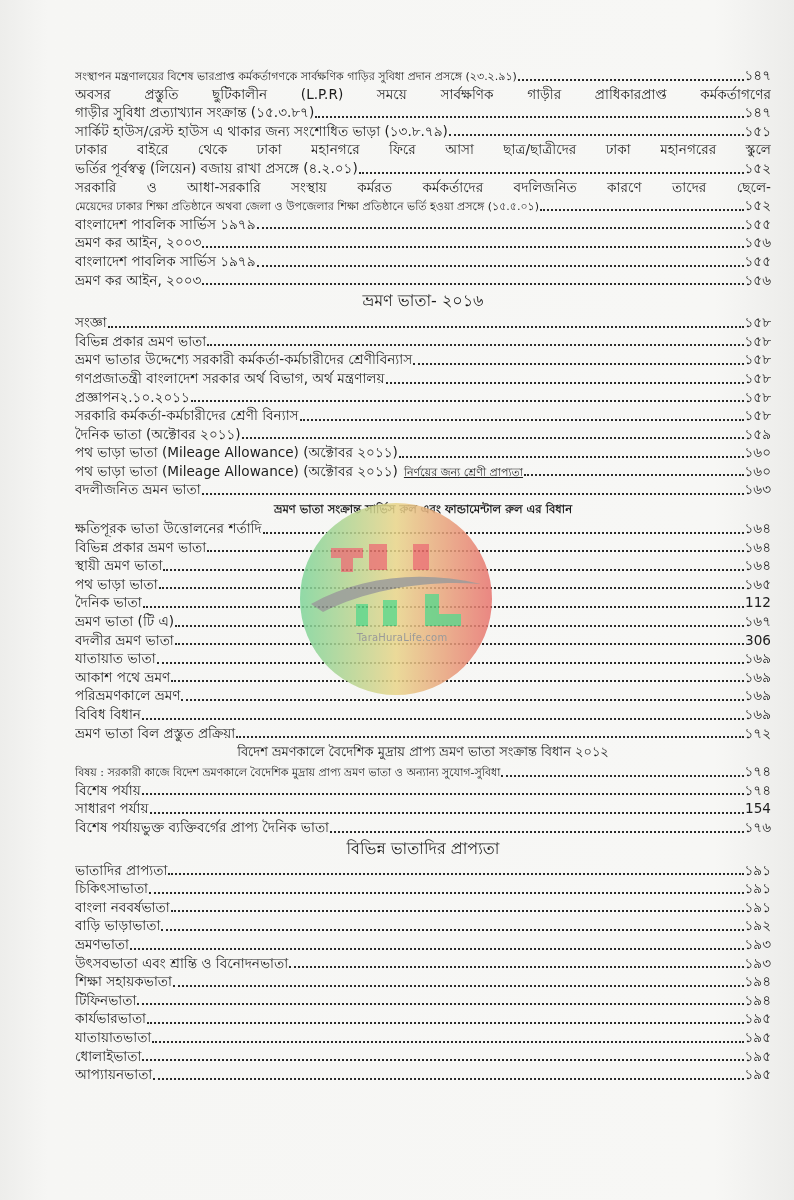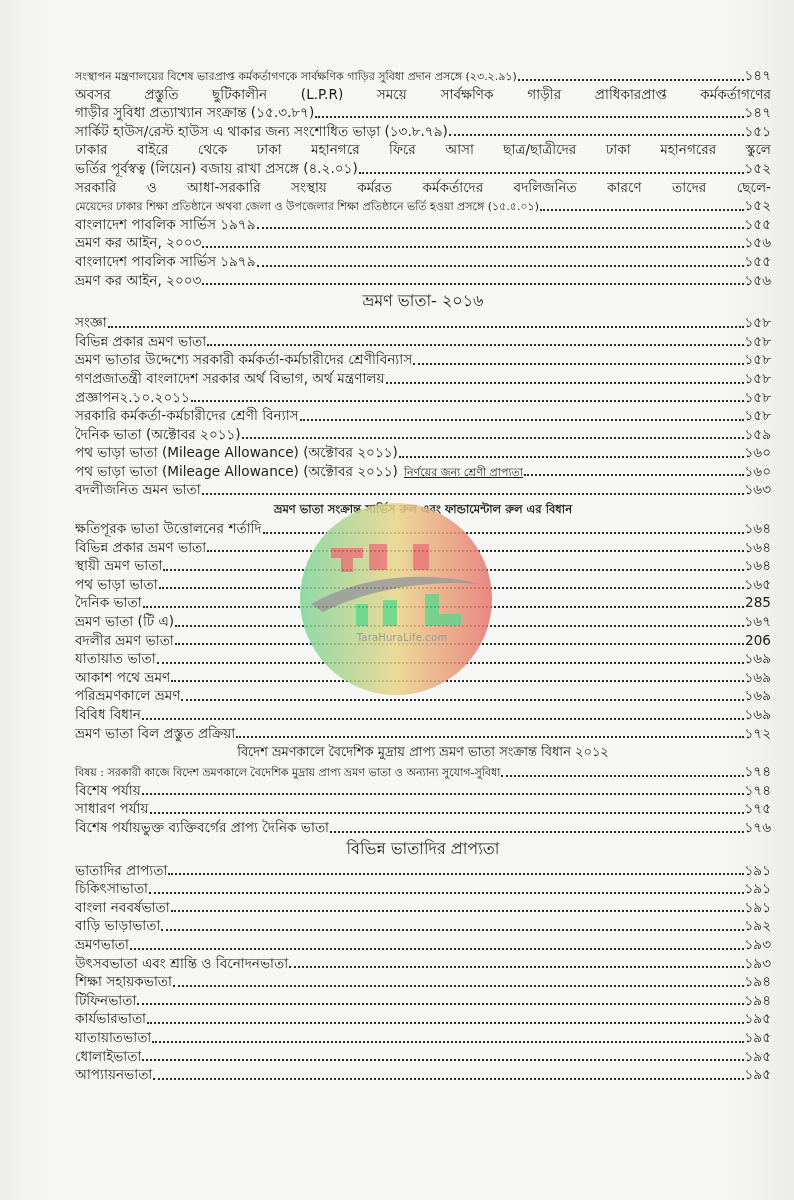--- a/index.html
+++ b/index.html
@@ -186,31 +186,31 @@
         <span class="p">১৬৪</span>
       </div>
       <div class="row">
         <span class="t">পথ ভাড়া ভাতা</span>
         <span class="d"></span>
         <span class="p">১৬৫</span>
       </div>
       <div class="row">
         <span class="t">দৈনিক ভাতা</span>
         <span class="d"></span>
-        <span class="p">285</span>
+        <span class="p">112</span>
       </div>
       <div class="row">
         <span class="t">ভ্রমণ ভাতা (টি এ)</span>
         <span class="d"></span>
         <span class="p">১৬৭</span>
       </div>
       <div class="row">
         <span class="t">বদলীর ভ্রমণ ভাতা</span>
         <span class="d"></span>
-        <span class="p">206</span>
+        <span class="p">306</span>
       </div>
       <div class="row">
         <span class="t">যাতায়াত ভাতা</span>
         <span class="d"></span>
         <span class="p">১৬৯</span>
       </div>
       <div class="row">
         <span class="t">আকাশ পথে ভ্রমণ</span>
         <span class="d"></span>
         <span class="p">১৬৯</span>
@@ -237,21 +237,21 @@
         <span class="p">১৭৪</span>
       </div>
       <div class="row">
         <span class="t">বিশেষ  পর্যায়</span>
         <span class="d"></span>
         <span class="p">১৭৪</span>
       </div>
       <div class="row">
         <span class="t">সাধারণ পর্যায়</span>
         <span class="d"></span>
-        <span class="p">১৭৫</span>
+        <span class="p">154</span>
       </div>
       <div class="row">
         <span class="t">বিশেষ পর্যায়ভুক্ত ব্যক্তিবর্গের প্রাপ্য দৈনিক ভাতা</span>
         <span class="d"></span>
         <span class="p">১৭৬</span>
       </div>
       <div class="head big">বিভিন্ন ভাতাদির প্রাপ্যতা</div>
       <div class="row">
         <span class="t">ভাতাদির প্রাপ্যতা</span>
         <span class="d"></span>

